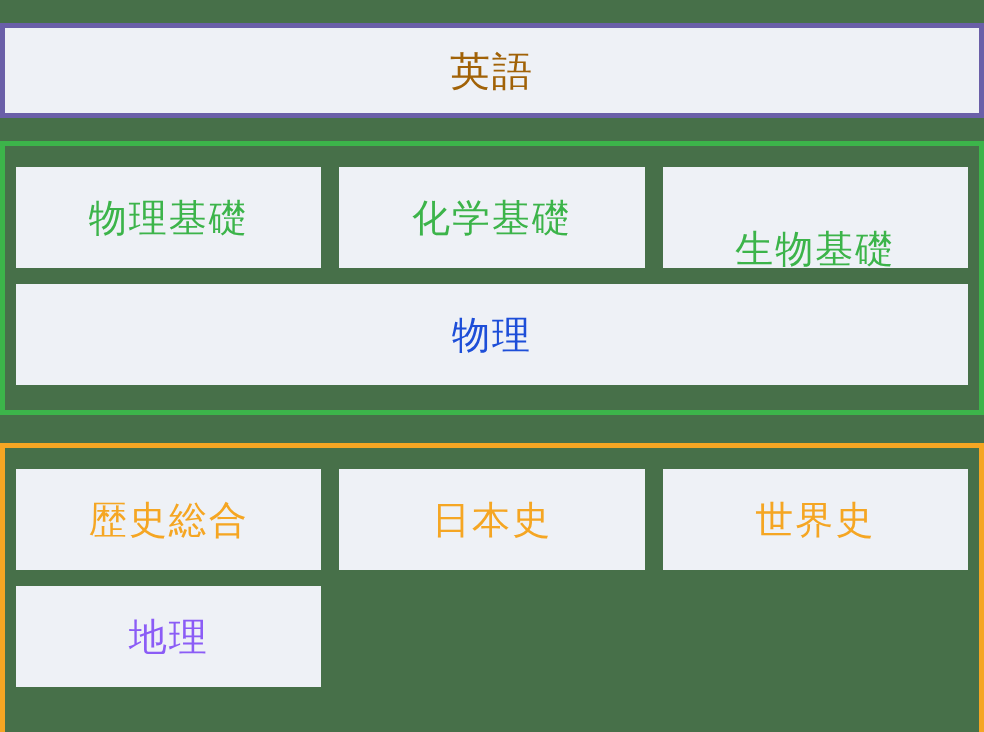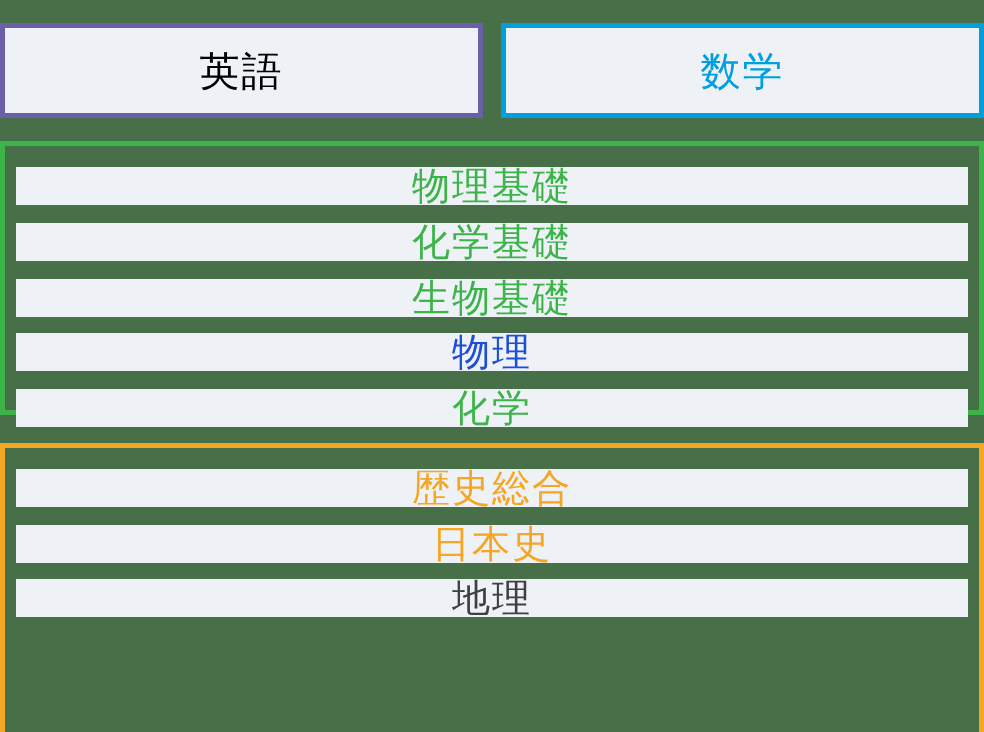--- a/index.html
+++ b/index.html
@@ -61,21 +61,20 @@
     background: transparent;
     padding: 21px 11px 16px 11px;
   }
   .group-science { top: 141px;  height: 274px; }
   .group-social  { top: 443px;  height: 339px; }
 
   .grid-row {
     display: flex;
     gap: 18px;
     margin-bottom: 16px;
-    flex-direction: column;
   }
   .grid-row:last-child { margin-bottom: 0; }
 
   .cell {
     flex: 1 1 0;
     box-sizing: border-box;
     background: #eef1f6;
     border: none;
     height: 101px;
     display: flex;
@@ -93,61 +92,58 @@
     pointer-events: none;
   }
   .cell .cell-label { display: block; }
 </style>
 </head>
 <body>
 
 <div class="screen">
 
   <div class="top-row">
-      <div class="subject-btn" style="border-color: rgb(106, 95, 168); color: #000000;">
+      <div class="subject-btn" style="border-color: rgb(106, 95, 168); color: #a16207;">
         <span class="btn-label">英語</span>
-      </div>
-      <div class="subject-btn" style="border-color: rgb(0, 160, 224); color: rgb(0, 160, 224);">
-        <span class="btn-label">数学</span>
       </div>
     </div>
 
   <div class="group group-science" style="border-color: rgb(60, 180, 74);">
       <div class="grid-row">
         <div class="cell" style="color: rgb(60, 180, 74);">
           <span class="cell-label">物理基礎</span>
         </div>
         <div class="cell" style="color: rgb(60, 180, 74);">
           <span class="cell-label">化学基礎</span>
         </div>
         <div class="cell" style="color: rgb(60, 180, 74); align-items: flex-end;">
           <span class="cell-label">生物基礎</span>
         </div>
       </div>
       <div class="grid-row">
         <div class="cell" style="color: #1d4ed8;">
           <span class="cell-label">物理</span>
         </div>
-        <div class="cell" style="color: rgb(60, 180, 74);">
-          <span class="cell-label">化学</span>
-        </div>
       </div>
     </div>
 
   <div class="group group-social" style="border-color: rgb(245, 166, 35);">
       <div class="grid-row">
         <div class="cell" style="color: rgb(245, 166, 35);">
           <span class="cell-label">歴史総合</span>
         </div>
         <div class="cell" style="color: rgb(245, 166, 35);">
           <span class="cell-label">日本史</span>
         </div>
+        <div class="cell" style="color: rgb(245, 166, 35);">
+          <span class="cell-label">世界史</span>
+        </div>
       </div>
       <div class="grid-row">
-        <div class="cell" style="color: #404040; text-align: center;">
+        <div class="cell" style="color: #8b5cf6; text-align: center;">
           <span class="cell-label">地理</span>
         </div>
         <div class="cell empty"></div>
         <div class="cell empty"></div>
       </div>
     </div>
 
 </div>
 
 </body></html>

